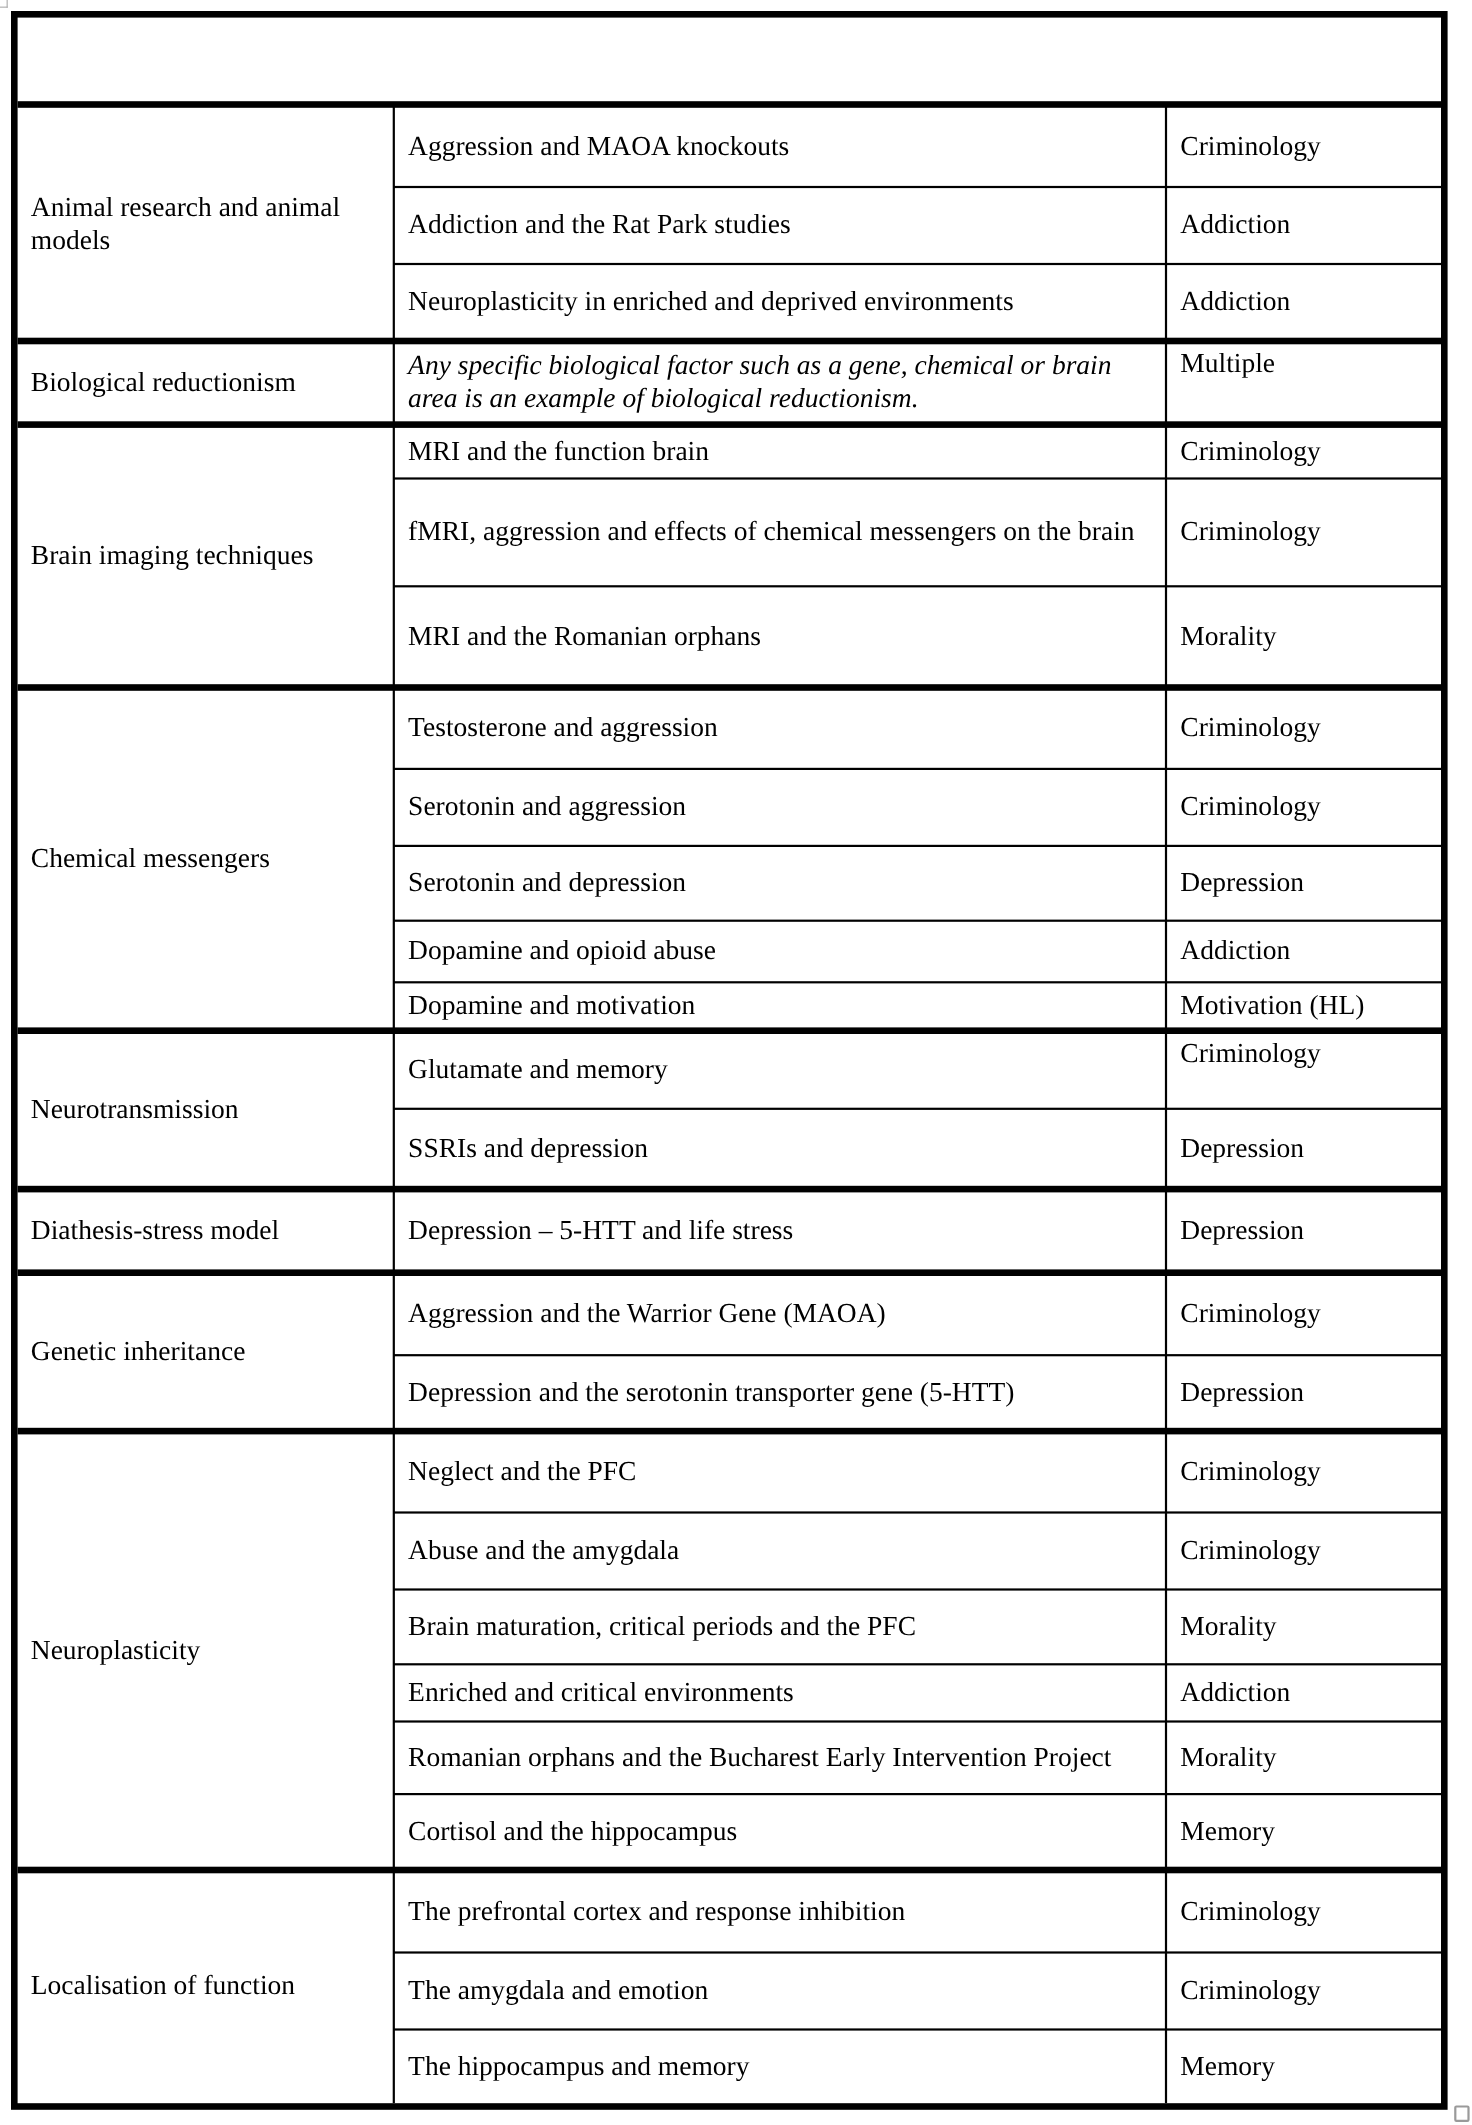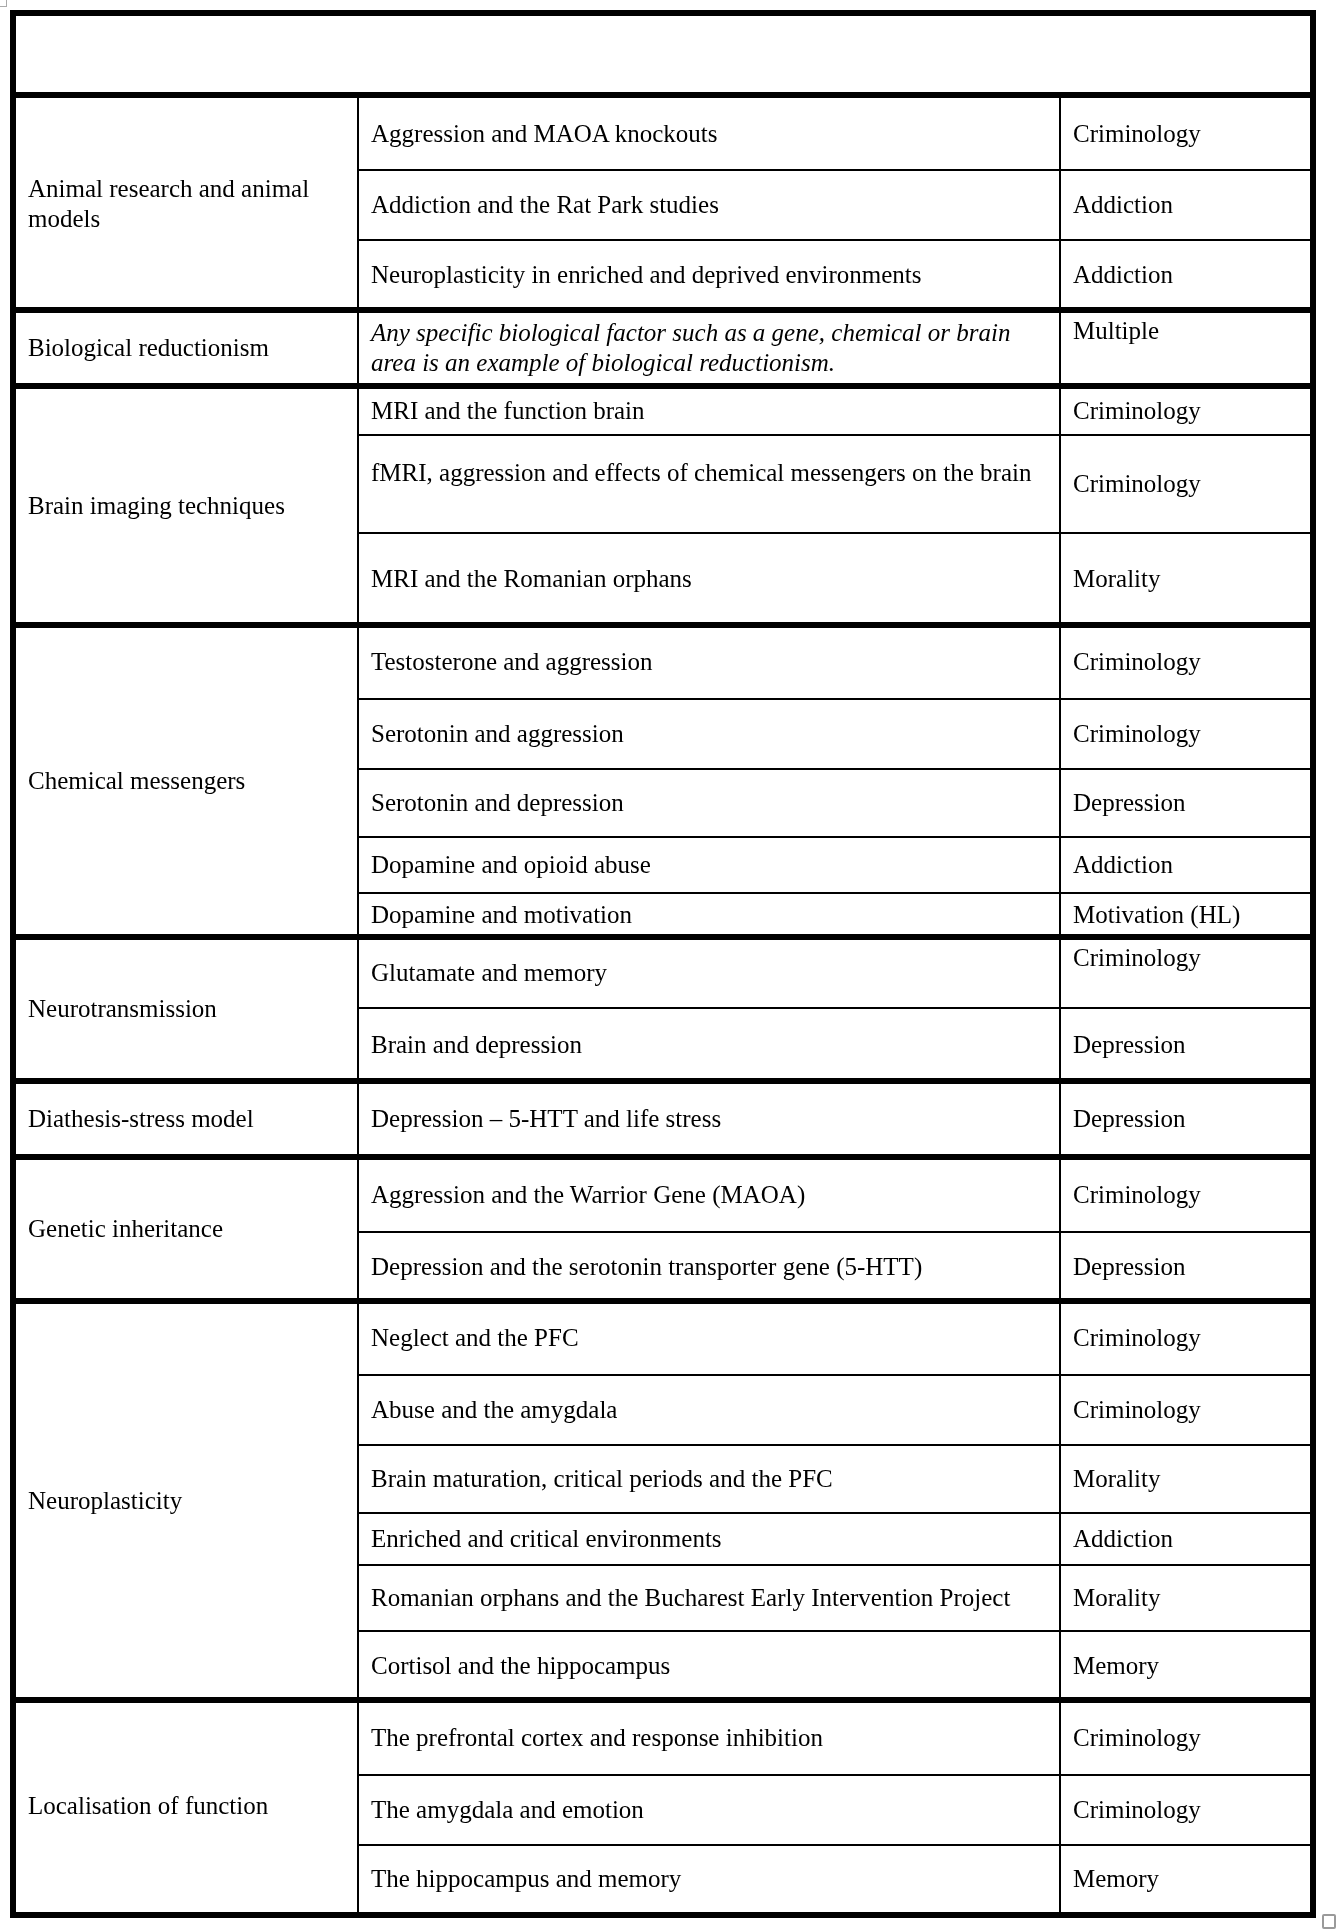--- a/index.html
+++ b/index.html
@@ -60,21 +60,21 @@
       <div class="hline" style="left: 0px; width: 1296px; top: 367px; height: 6px;"></div>
       <div class="cell" style="left: 0px; width: 342px; top: 370px; height: 239px;">Brain imaging techniques</div>
       <div class="vline" style="left: 341px; top: 370px; height: 239px;"></div>
       <div class="vline" style="left: 1043px; top: 370px; height: 239px;"></div>
       <div>
         <div class="cell" style="left: 343px; width: 700px; top: 370px; height: 49px;">MRI and the function brain</div>
         <div class="cell" style="left: 1045px; width: 251px; top: 370px; height: 49px;">Criminology</div>
       </div>
       <div class="hline" style="left: 342px; width: 954px; top: 418px; height: 2px;"></div>
       <div>
-        <div class="cell" style="left: 343px; width: 700px; top: 408px; height: 98px;">fMRI, aggression and effects of chemical messengers on the brain</div>
+        <div class="cell" style="left: 343px; width: 700px; top: 419px; height: 98px;">fMRI, aggression and effects of chemical messengers on the brain</div>
         <div class="cell" style="left: 1045px; width: 251px; top: 419px; height: 98px;">Criminology</div>
       </div>
       <div class="hline" style="left: 342px; width: 954px; top: 516px; height: 2px;"></div>
       <div>
         <div class="cell" style="left: 343px; width: 700px; top: 517px; height: 92px;">MRI and the Romanian orphans</div>
         <div class="cell" style="left: 1045px; width: 251px; top: 517px; height: 92px;">Morality</div>
       </div>
       <div class="hline" style="left: 0px; width: 1296px; top: 606px; height: 6px;"></div>
       <div class="cell" style="left: 0px; width: 342px; top: 609px; height: 312px;">Chemical messengers</div>
       <div class="vline" style="left: 341px; top: 609px; height: 312px;"></div>
@@ -106,21 +106,21 @@
       <div class="hline" style="left: 0px; width: 1296px; top: 918px; height: 6px;"></div>
       <div class="cell" style="left: 0px; width: 342px; top: 921px; height: 144px;">Neurotransmission</div>
       <div class="vline" style="left: 341px; top: 921px; height: 144px;"></div>
       <div class="vline" style="left: 1043px; top: 921px; height: 144px;"></div>
       <div>
         <div class="cell" style="left: 343px; width: 700px; top: 921px; height: 71px;">Glutamate and memory</div>
         <div class="cell top" style="left: 1045px; width: 251px; top: 921px; height: 71px;">Criminology</div>
       </div>
       <div class="hline" style="left: 342px; width: 954px; top: 991px; height: 2px;"></div>
       <div>
-        <div class="cell" style="left: 343px; width: 700px; top: 992px; height: 73px;">Brain and depression</div>
+        <div class="cell" style="left: 343px; width: 700px; top: 992px; height: 73px;">SSRIs and depression</div>
         <div class="cell" style="left: 1045px; width: 251px; top: 992px; height: 73px;">Depression</div>
       </div>
       <div class="hline" style="left: 0px; width: 1296px; top: 1062px; height: 6px;"></div>
       <div class="cell" style="left: 0px; width: 342px; top: 1065px; height: 76px;">Diathesis-stress model</div>
       <div class="vline" style="left: 341px; top: 1065px; height: 76px;"></div>
       <div class="vline" style="left: 1043px; top: 1065px; height: 76px;"></div>
       <div>
         <div class="cell" style="left: 343px; width: 700px; top: 1065px; height: 76px;">Depression – 5-HTT and life stress</div>
         <div class="cell" style="left: 1045px; width: 251px; top: 1065px; height: 76px;">Depression</div>
       </div>

